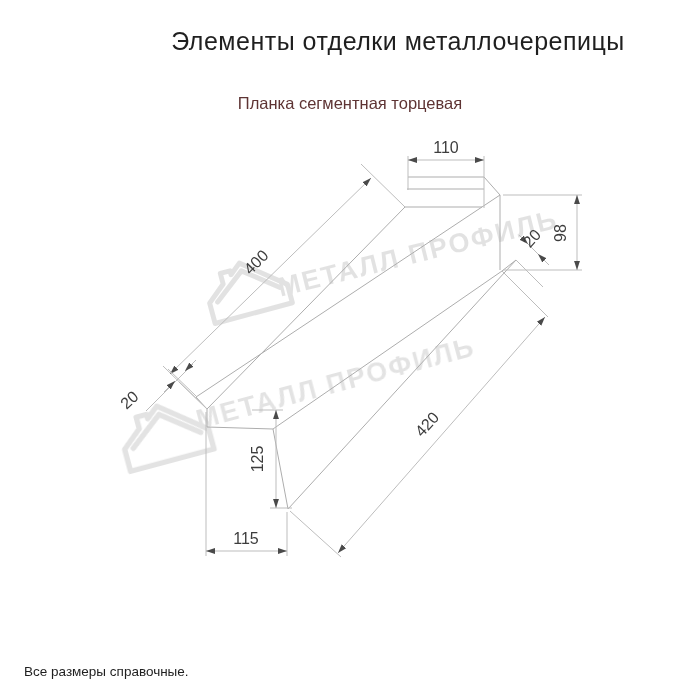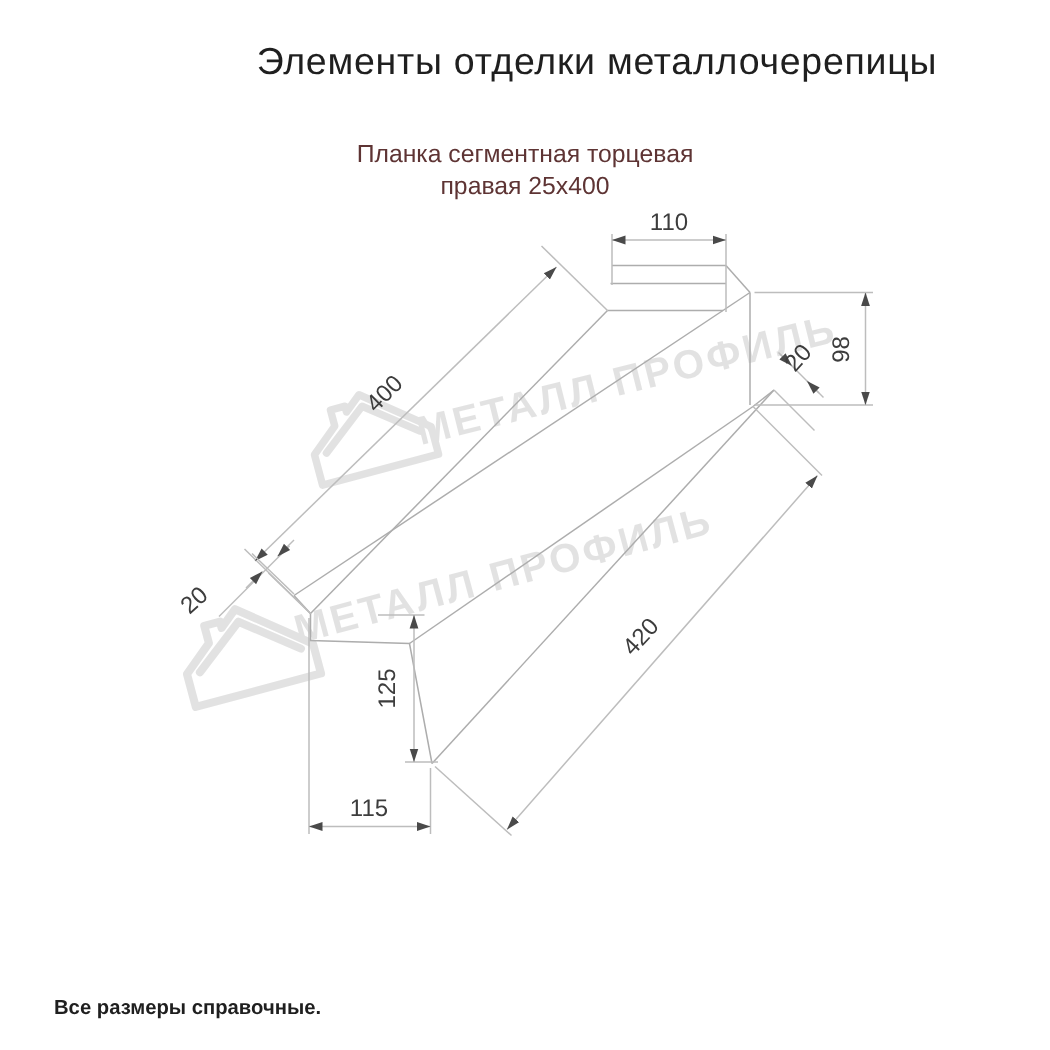--- a/index.html
+++ b/index.html
@@ -2,40 +2,39 @@
 <html><head>
 <meta charset="utf-8">
 <style>
   html,body{margin:0;padding:0;background:#ffffff;}
   #page{position:relative;width:700px;height:700px;background:#ffffff;overflow:hidden;
         font-family:"Liberation Sans", sans-serif;}
   .title{position:absolute;top:27px;left:0;width:700px;text-align:center;
          font-size:25px;color:#1f1f1f;letter-spacing:0.5px;margin-left:48px;}
   .subtitle{position:absolute;top:93px;left:0;width:700px;text-align:center;
             font-size:16.5px;line-height:21px;color:#5e3434;}
-  .footer{position:absolute;left:36px;bottom:18px;font-size:13.5px;line-height:21px;color:#1f1f1f;font-weight:bold;}
+  .footer{position:absolute;left:24px;bottom:18px;font-size:13.5px;line-height:21px;color:#1f1f1f;}
   svg{position:absolute;left:0;top:0;}
   .part{stroke:#adadad;stroke-width:1;fill:none;}
   .dim{stroke:#bdbdbd;stroke-width:1;fill:none;}
   .dimtext{fill:#3d3d3d;font-size:16px;font-family:"Liberation Sans",sans-serif;}
   .wm{opacity:0.11;}
   .wmtext{fill:#000000;font-size:27px;font-weight:bold;letter-spacing:2px;
           font-family:"Liberation Sans",sans-serif;}
   .wmhouse{fill:none;stroke:#000000;stroke-width:5;stroke-linejoin:round;stroke-linecap:round;}
 </style>
 </head>
 <body>
 
 <div id="page">
 
   <div class="title">Элементы отделки металлочерепицы</div>
 
   <div class="subtitle">
     <div>Планка сегментная торцевая</div>
-    <div>правая 25х400</div>
   </div>
 
   <svg width="700" height="700" viewBox="0 0 700 700">
     <defs>
       <marker id="as" viewBox="0 0 8 6" refX="0" refY="3" markerWidth="9" markerHeight="7" orient="auto">
         <path d="M0,3 L8,5.6 L8,0.4 Z" fill="#4a4a4a"></path>
       </marker>
       <marker id="ae" viewBox="0 0 8 6" refX="8" refY="3" markerWidth="9" markerHeight="7" orient="auto">
         <path d="M8,3 L0,5.6 L0,0.4 Z" fill="#4a4a4a"></path>
       </marker>

